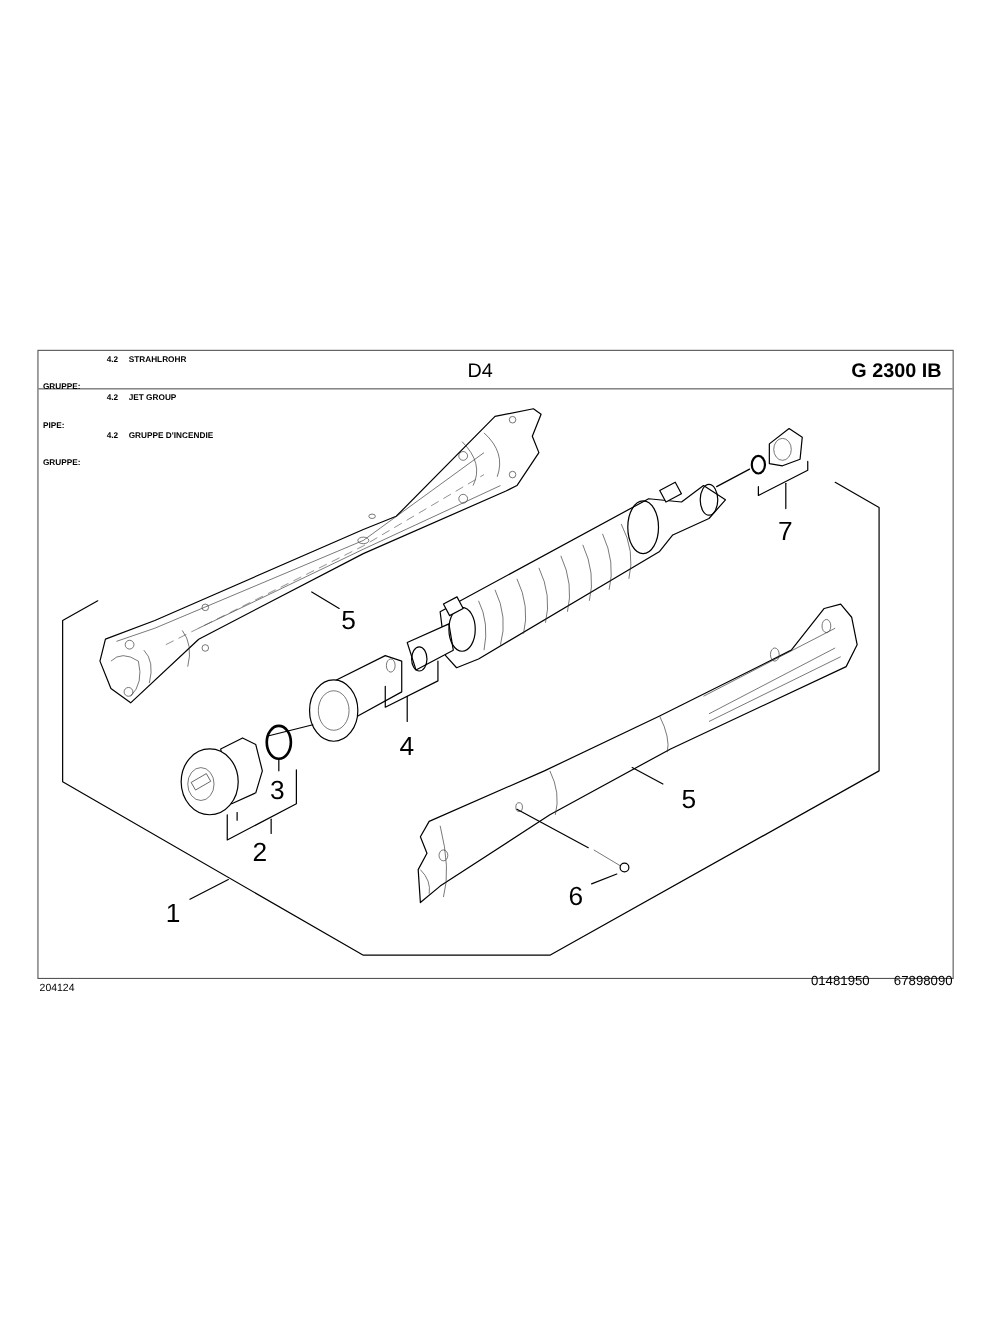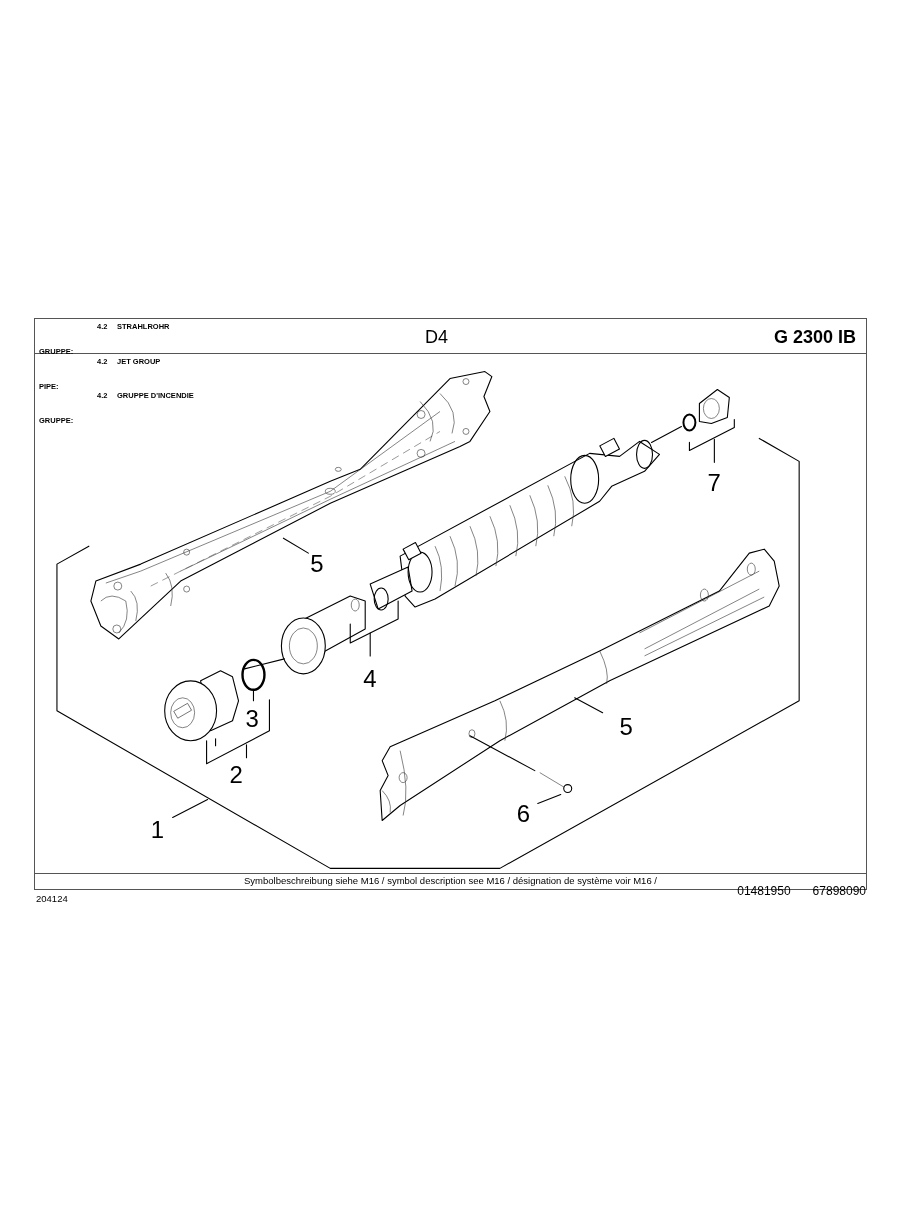--- a/index.html
+++ b/index.html
@@ -165,20 +165,19 @@
     <text class="callout" x="150" y="838">1</text>
     <text class="callout" x="229" y="782">2</text>
     <text class="callout" x="245" y="726">3</text>
     <text class="callout" x="363" y="686">4</text>
     <text class="callout" x="310" y="571">5</text>
     <text class="callout" x="620" y="734">5</text>
     <text class="callout" x="517" y="822">6</text>
     <text class="callout" x="708" y="490">7</text>
   </svg>
 
-  <div class="footer">Symbolbeschreibung siehe M16 / symbol description see M16 / désignation de système voir M16 /</div>
 </div>
 
 <div class="doc-id">204124</div>
 <div class="doc-codes">
   <span>01481950</span>
   <span>67898090</span>
 </div>
 
 </body></html>

